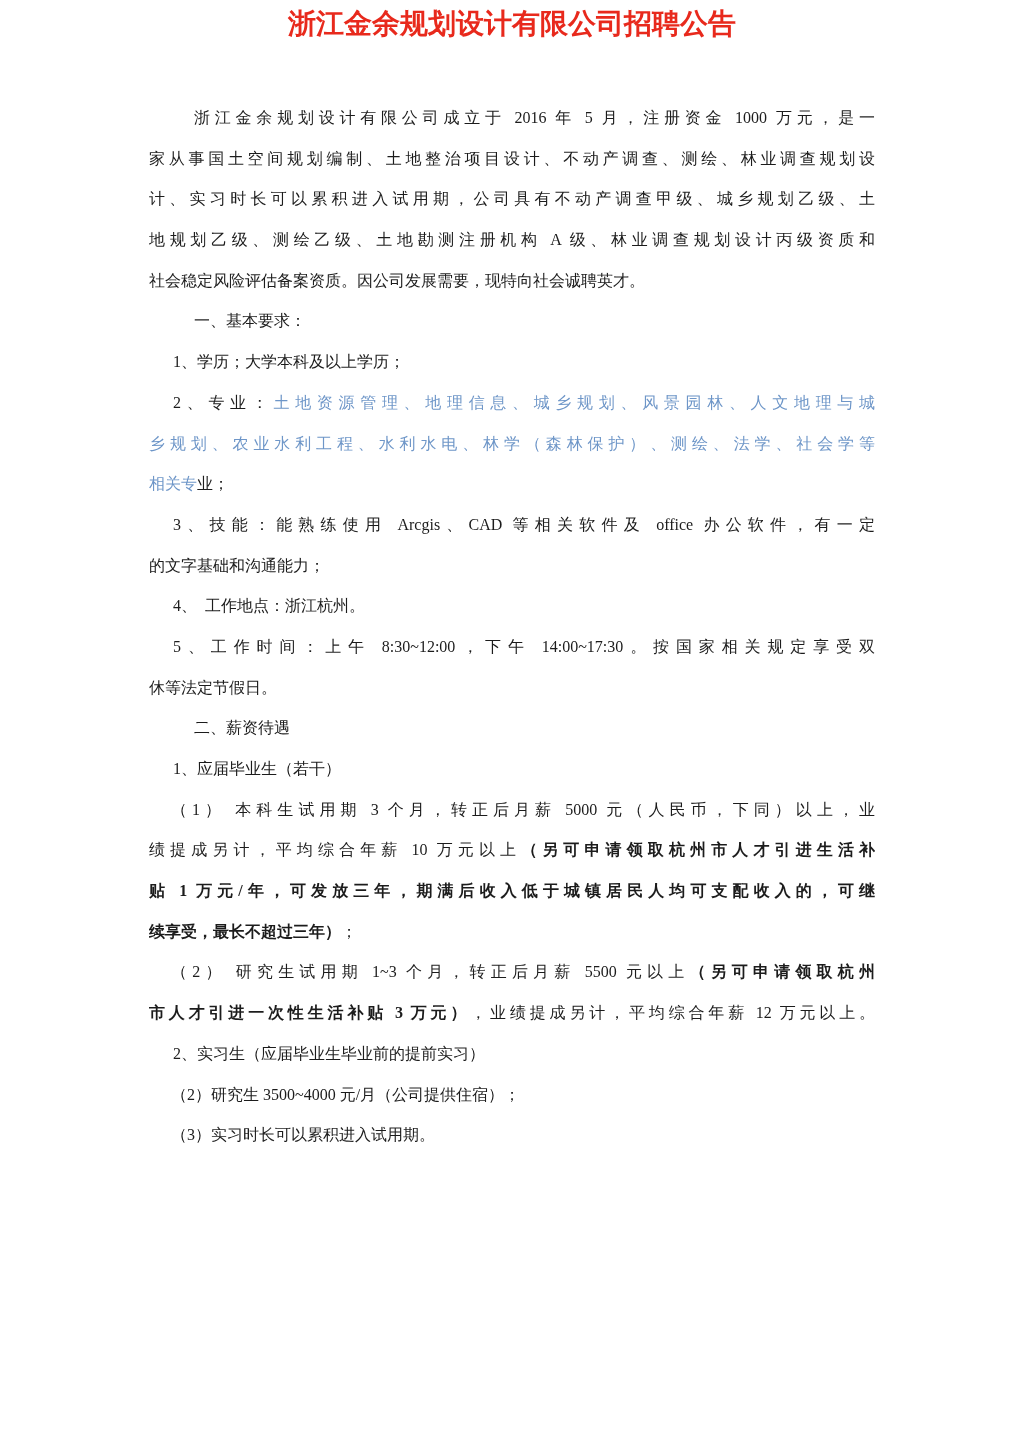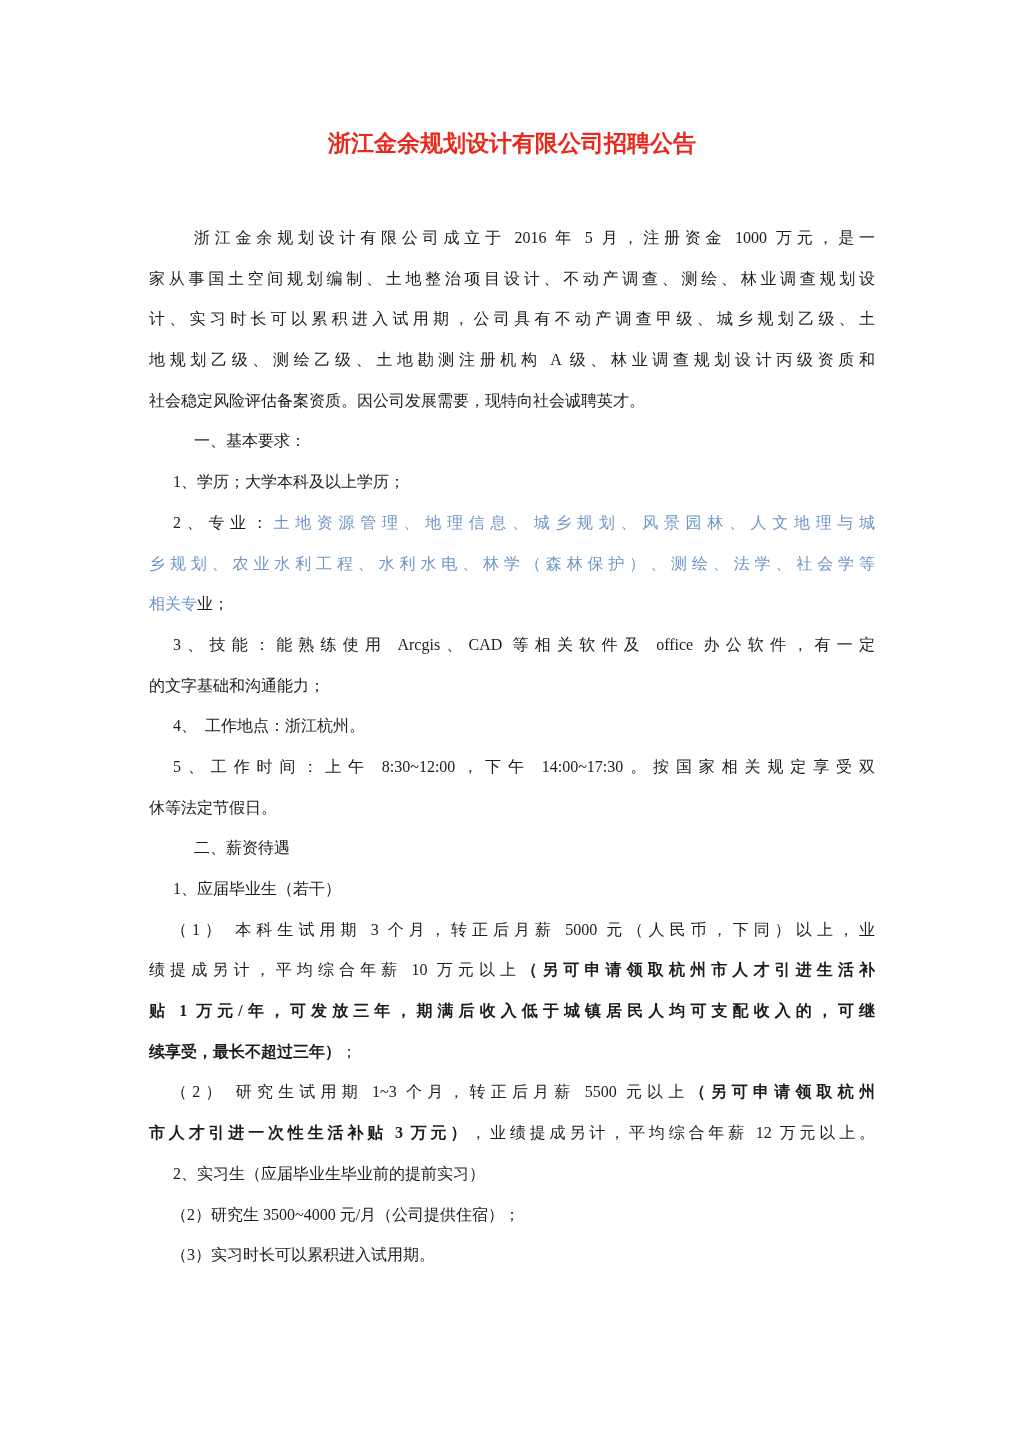--- a/index.html
+++ b/index.html
@@ -8,25 +8,24 @@
     position:relative;
     width:1024px;
     height:1449px;
     background:#ffffff;
     overflow:hidden;
     font-family:"Liberation Serif","DejaVu Serif",serif;
     color:var(--c-body,#1c1c1c);
   }
   .title{
     margin:0;
-    padding-top:120px;
     height:48px;
     line-height:48px;
     text-align:center;
-    font-size:23px;
+    font-size:28px;
     font-weight:bold;
     color:var(--c-title,#e8291c);
     letter-spacing:0px;
   }
   .docbody{
     margin:50px auto 0 auto;
     width:726px;
     font-size:16px;
   }
   .ln{

